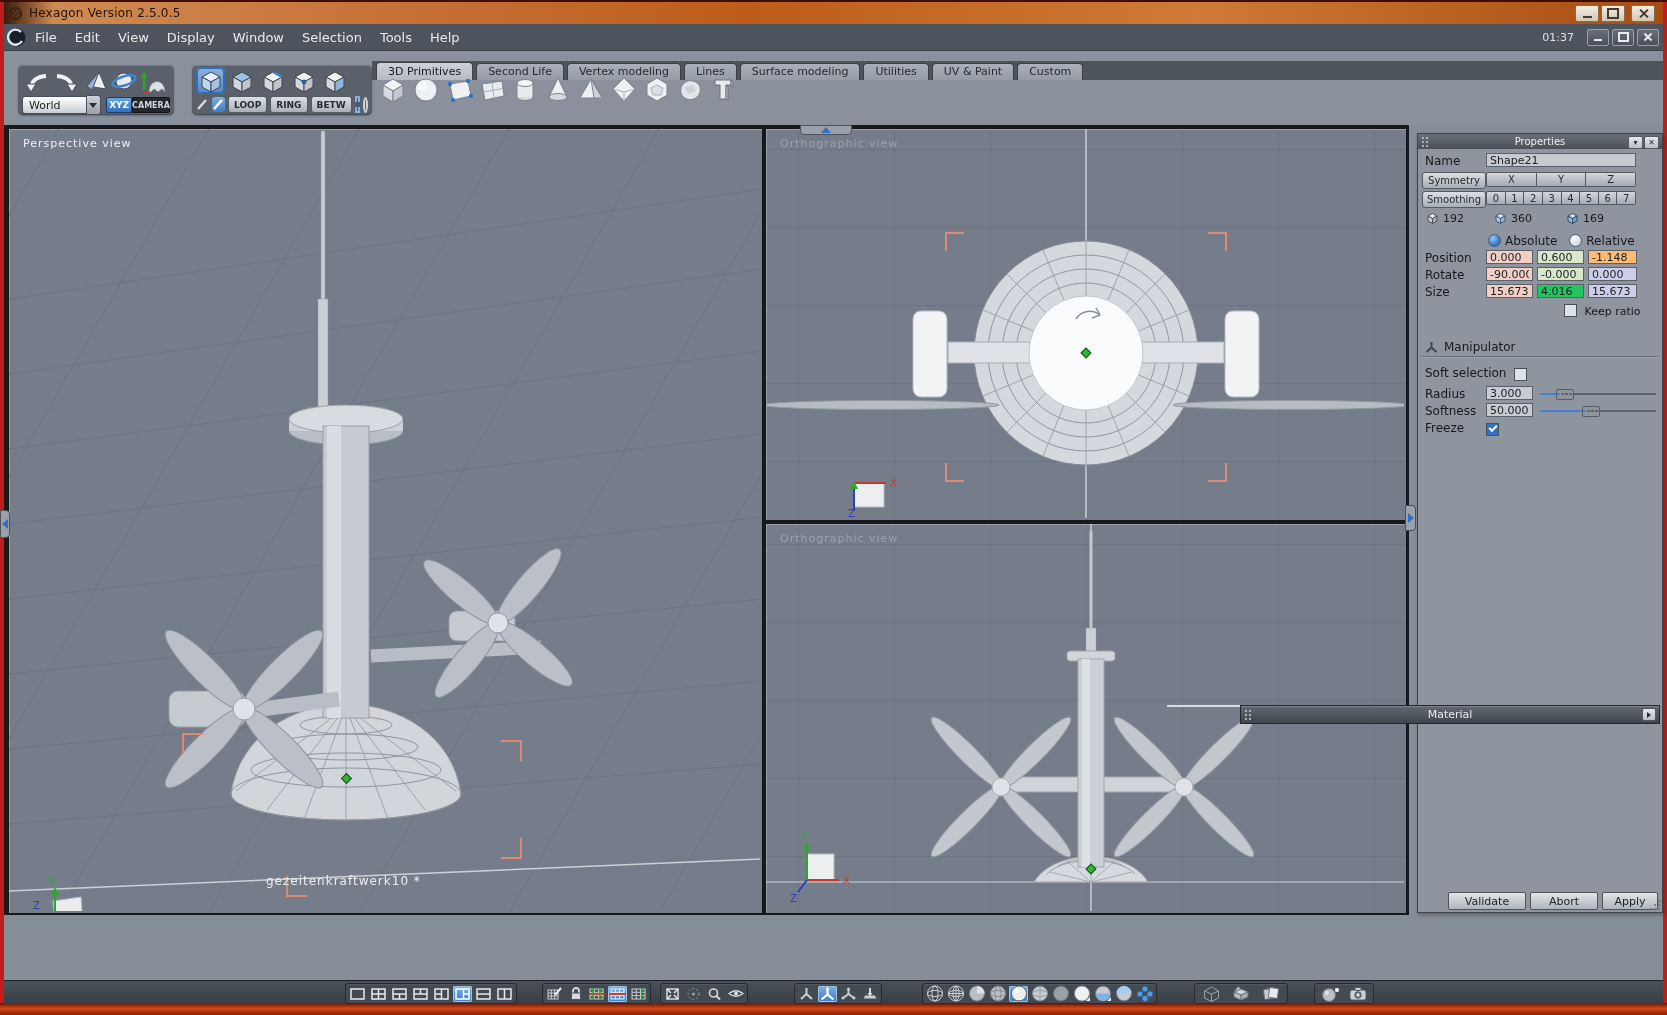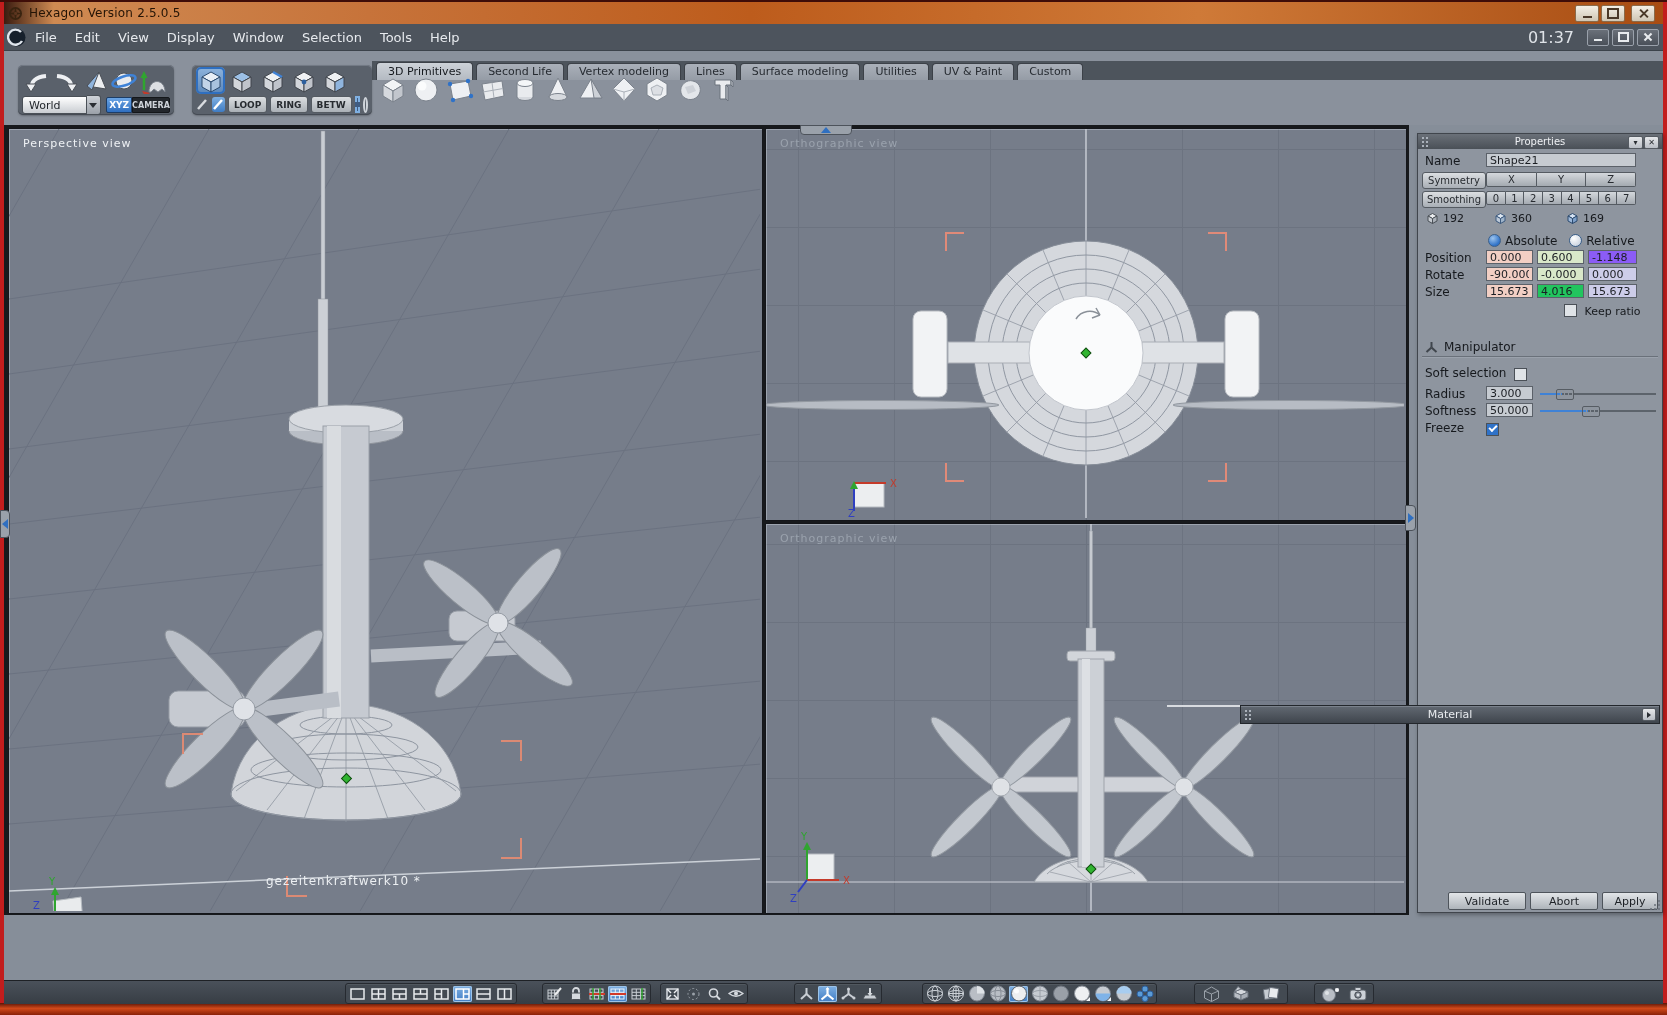--- a/index.html
+++ b/index.html
@@ -17,21 +17,21 @@
     border-radius:2px;margin-left:2px;display:flex;align-items:center;justify-content:center;}
   .winbtn .bar{width:9px;height:2px;background:#4a3828;margin-top:7px;}
   .winbtn .box{width:8px;height:7px;border:2px solid #4a3828;}
   .xglyph{position:relative;width:9px;height:9px;}
   .xglyph:before,.xglyph:after{content:"";position:absolute;left:4px;top:-1px;width:2px;height:11px;background:#4a3828;}
   .xglyph:before{transform:rotate(45deg);} .xglyph:after{transform:rotate(-45deg);}
   
   #menubar{position:absolute;left:4px;top:24px;right:4px;height:26px;background:#4d545d;
     display:flex;align-items:center;color:#e7eaee;font-size:13px;border-bottom:1px solid #3c424a;}
   .menu-item{padding:0 9px;cursor:default;}
-  #menubar .clock{margin-left:auto;font-size:16px;color:#dfe3e8;}
+  #menubar .clock{margin-left:auto;font-size:11px;color:#dfe3e8;}
   .mdibtn{width:20px;height:15px;background:linear-gradient(#6a7079,#4a5059);border:1px solid #9aa1ab;
     border-radius:2px;margin-left:3px;display:flex;align-items:center;justify-content:center;}
   .mdibtn .bar{width:8px;height:2px;background:#e8ebee;margin-top:6px;}
   .mdibtn .box{width:7px;height:6px;border:2px solid #e8ebee;}
   .xglyph-l{position:relative;width:8px;height:8px;}
   .xglyph-l:before,.xglyph-l:after{content:"";position:absolute;left:3px;top:-1px;width:2px;height:10px;background:#e8ebee;}
   .xglyph-l:before{transform:rotate(45deg);} .xglyph-l:after{transform:rotate(-45deg);}
   
   #toolbar{position:absolute;left:4px;top:51px;right:4px;height:74px;background:#8a919c;}
   .tpanel{position:absolute;top:14px;height:50px;background:#5a616b;border-radius:5px;
@@ -628,21 +628,21 @@
     </span>
 
     <span class="plabel" style="left:70px;top:100px;">
       <span class="radio on"></span><span>Absolute</span>
       <span class="radio off" style="margin-left:8px;"></span><span>Relative</span>
     </span>
 
     <span class="plabel" style="left:7px;top:117px;">Position</span>
     <input class="pfield" style="left: 68px; top: 116px; width: 47px; background: rgb(242, 207, 196);" value="0.000">
     <input class="pfield" style="left: 119px; top: 116px; width: 47px; background: rgb(217, 232, 201);" value="0.600">
-    <input class="pfield" style="left: 170px; top: 116px; width: 49px; background: #8b5cf6;" value="-1.148">
+    <input class="pfield" style="left: 170px; top: 116px; width: 49px; background: #fdba74;" value="-1.148">
 
     <span class="plabel" style="left:7px;top:134px;">Rotate</span>
     <input class="pfield" style="left: 68px; top: 133px; width: 47px; background: rgb(242, 207, 196);" value="-90.000">
     <input class="pfield" style="left: 119px; top: 133px; width: 47px; background: rgb(217, 232, 201);" value="-0.000">
     <input class="pfield" style="left: 170px; top: 133px; width: 49px; background: rgb(205, 205, 233);" value="0.000">
 
     <span class="plabel" style="left:7px;top:151px;">Size</span>
     <input class="pfield" style="left: 68px; top: 150px; width: 47px; background: rgb(242, 207, 196);" value="15.673">
     <input class="pfield" style="left: 119px; top: 150px; width: 47px; background: #22c55e;" value="4.016">
     <input class="pfield" style="left: 170px; top: 150px; width: 49px; background: rgb(205, 205, 233);" value="15.673">

